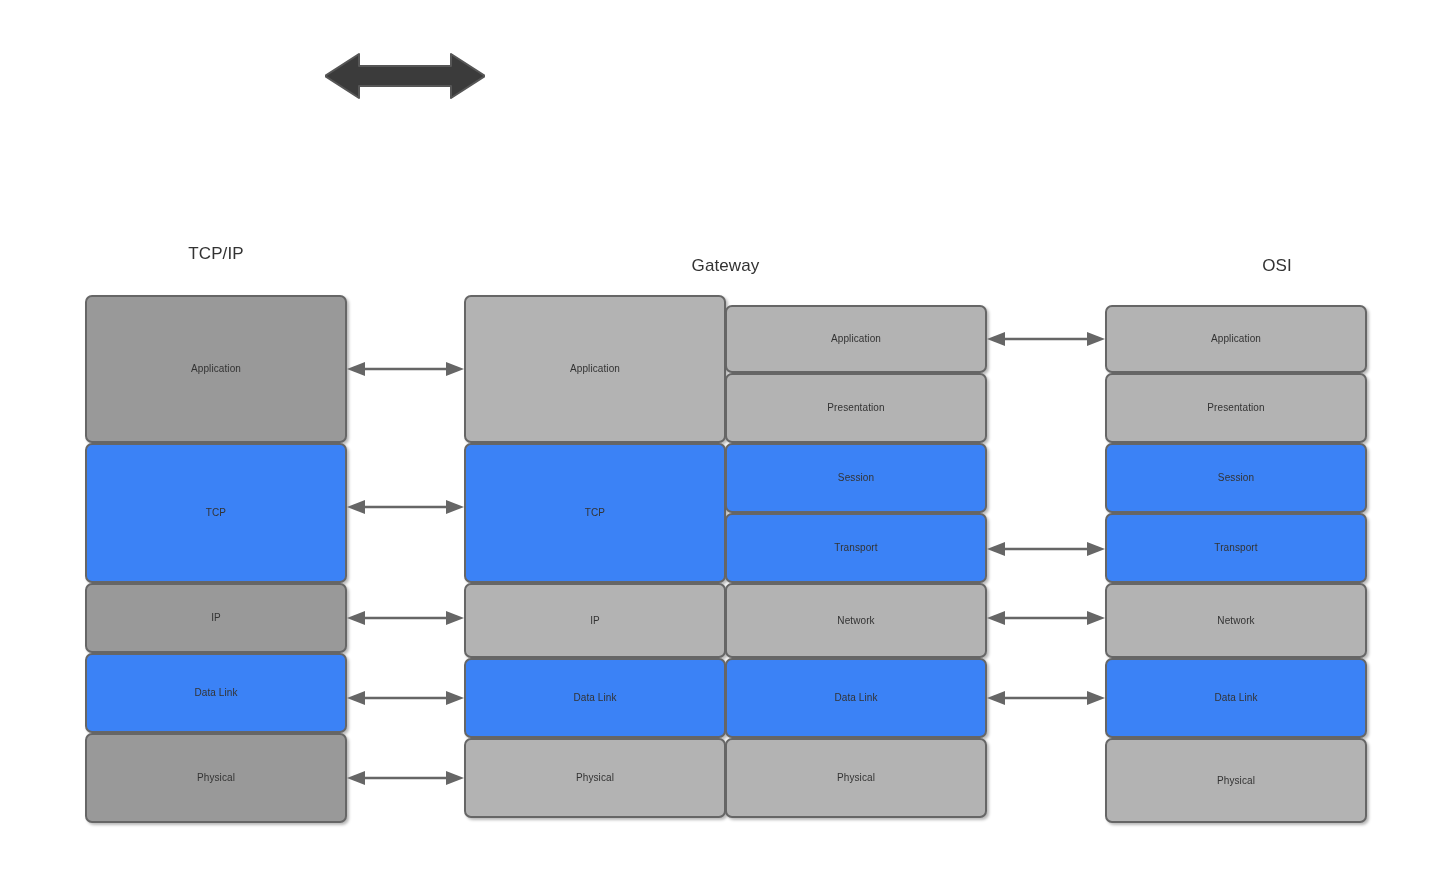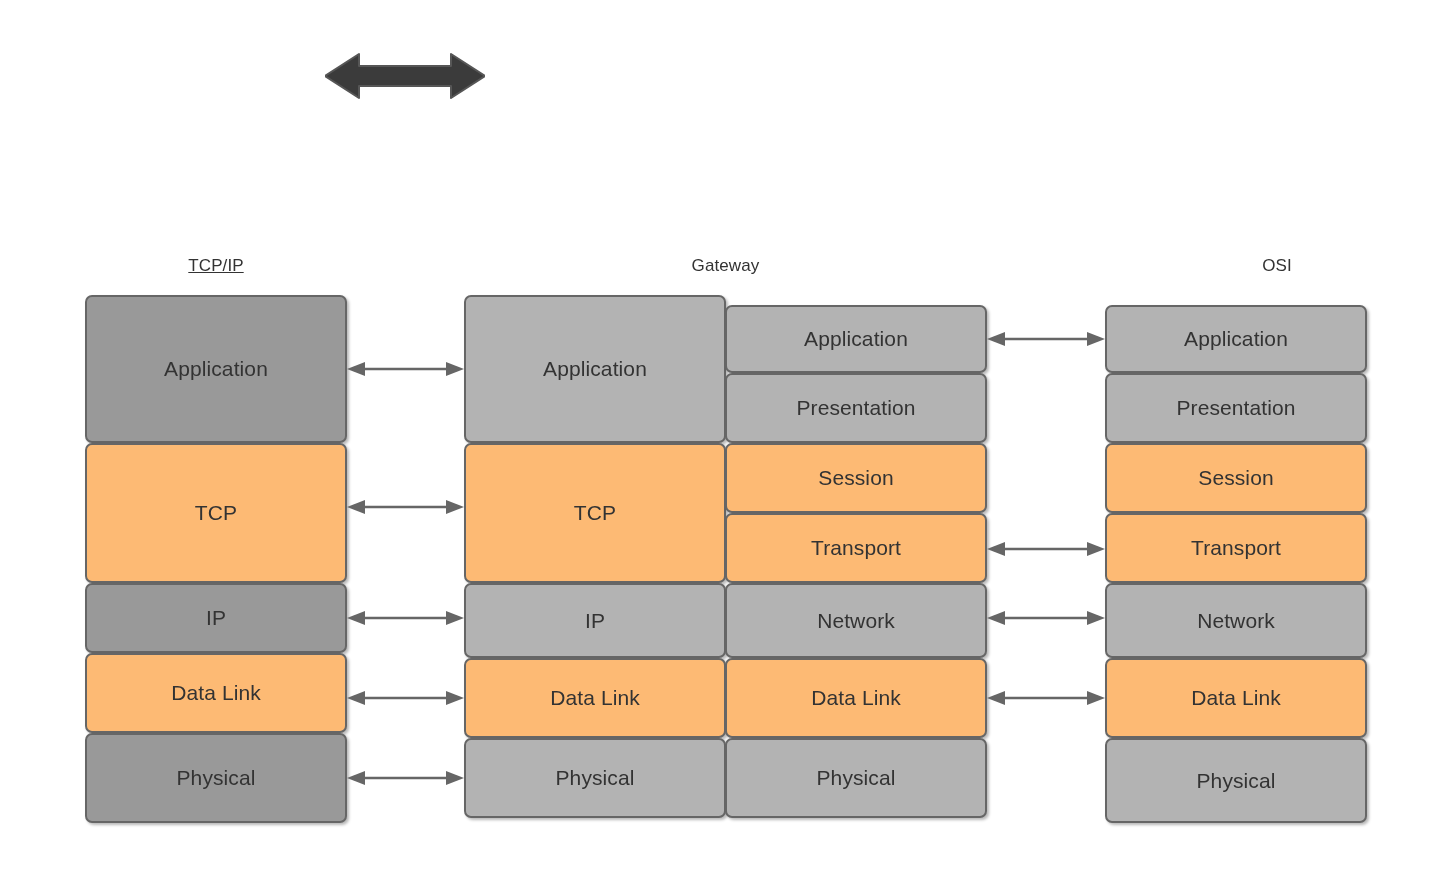--- a/index.html
+++ b/index.html
@@ -33,44 +33,44 @@
   
   .col-title {
     position: absolute;
     text-align: center;
     font-size: 17px;
     line-height: 20px;
     color: #333333;
     white-space: nowrap;
     letter-spacing: 0.1px;
   }
-  #title-tcpip  { left: 85px;   top: 256px; width: 262px; text-decoration: underline; }
+  #title-tcpip  { left: 85px;   top: 244px; width: 262px; }
   #title-gateway{ left: 464px;  top: 256px; width: 523px; }
   #title-osi    { left: 1146px; top: 256px; width: 262px; }
 
   
   .layer {
     position: absolute;
     box-sizing: border-box;
     border: 2px solid #666666;
     border-radius: 7px;
     display: flex;
     align-items: center;
     justify-content: center;
-    font-size: 21px;
+    font-size: 10px;
     line-height: 18px;
     color: #333333;
     text-align: center;
     box-shadow: 2px 2px 3px rgba(0,0,0,0.28);
     white-space: nowrap;
     letter-spacing: 0.1px;
   }
   .fill-dark  { background: #999999; }
   .fill-mid   { background: #b3b3b3; }
-  .fill-white { background: #fdba74; }
+  .fill-white { background: #3b82f6; }
 
   
   .connector {
     position: absolute;
     height: 22px;
     pointer-events: none;
   }
   .connector svg { display: block; overflow: visible; }
 </style>
 </head>

